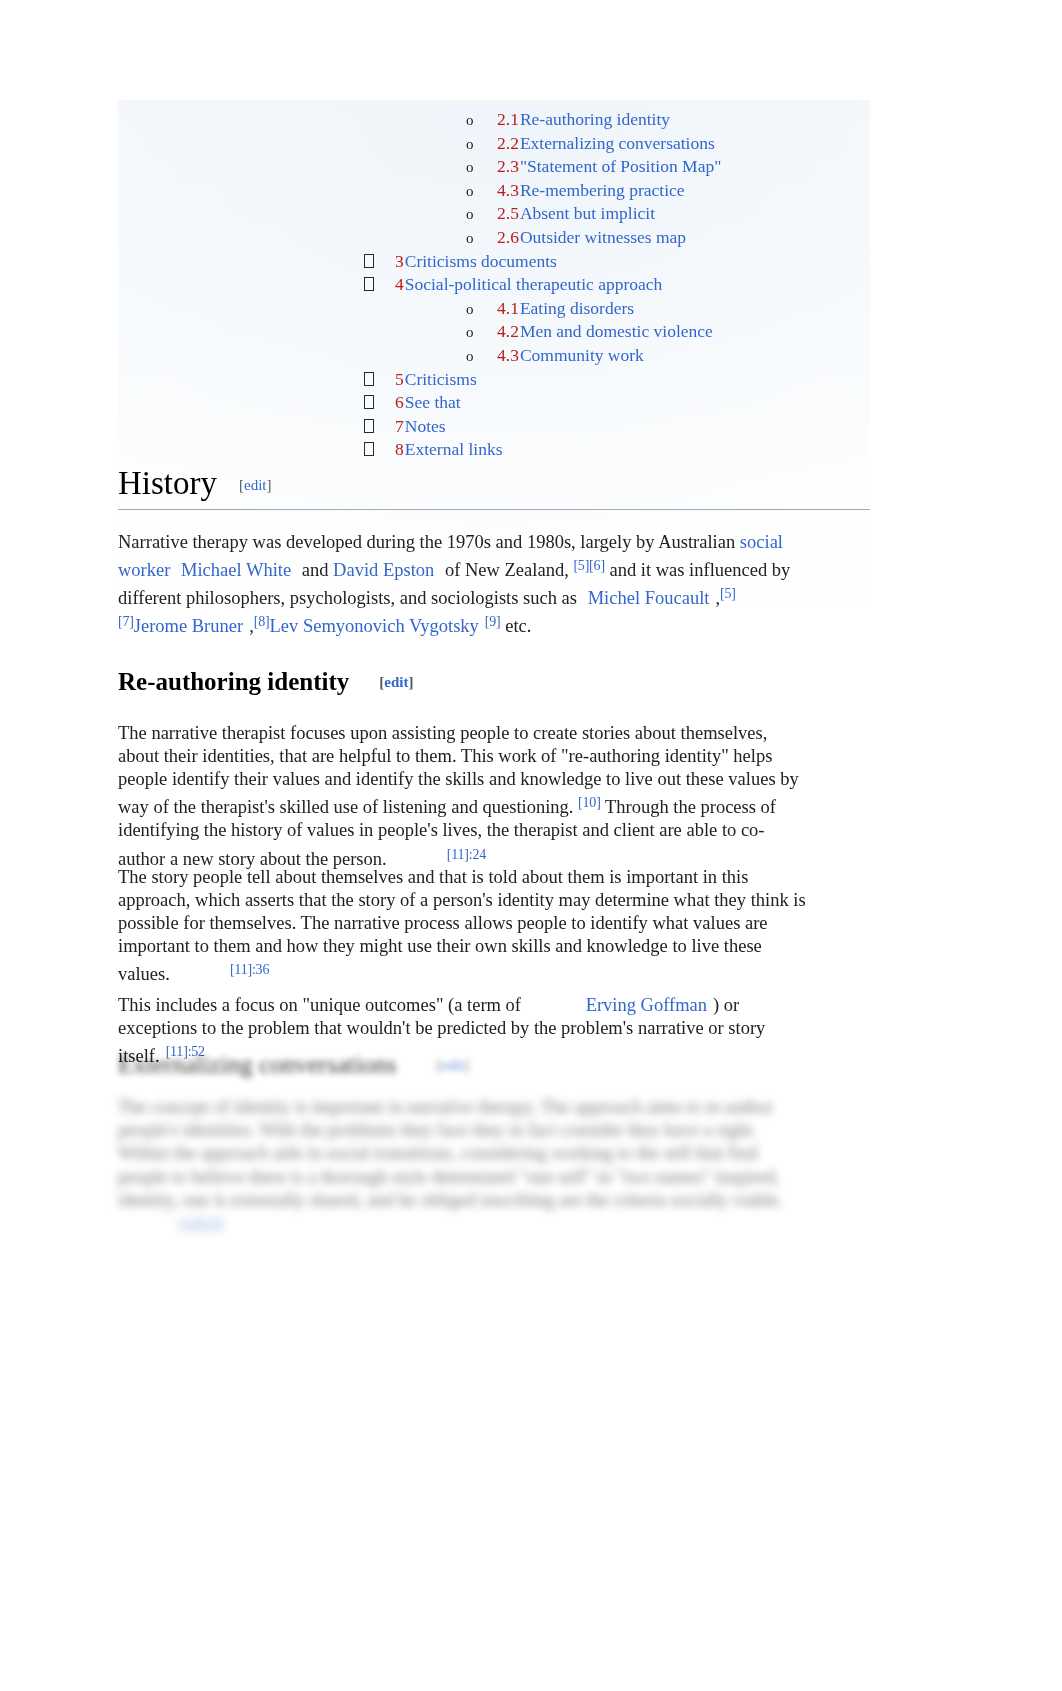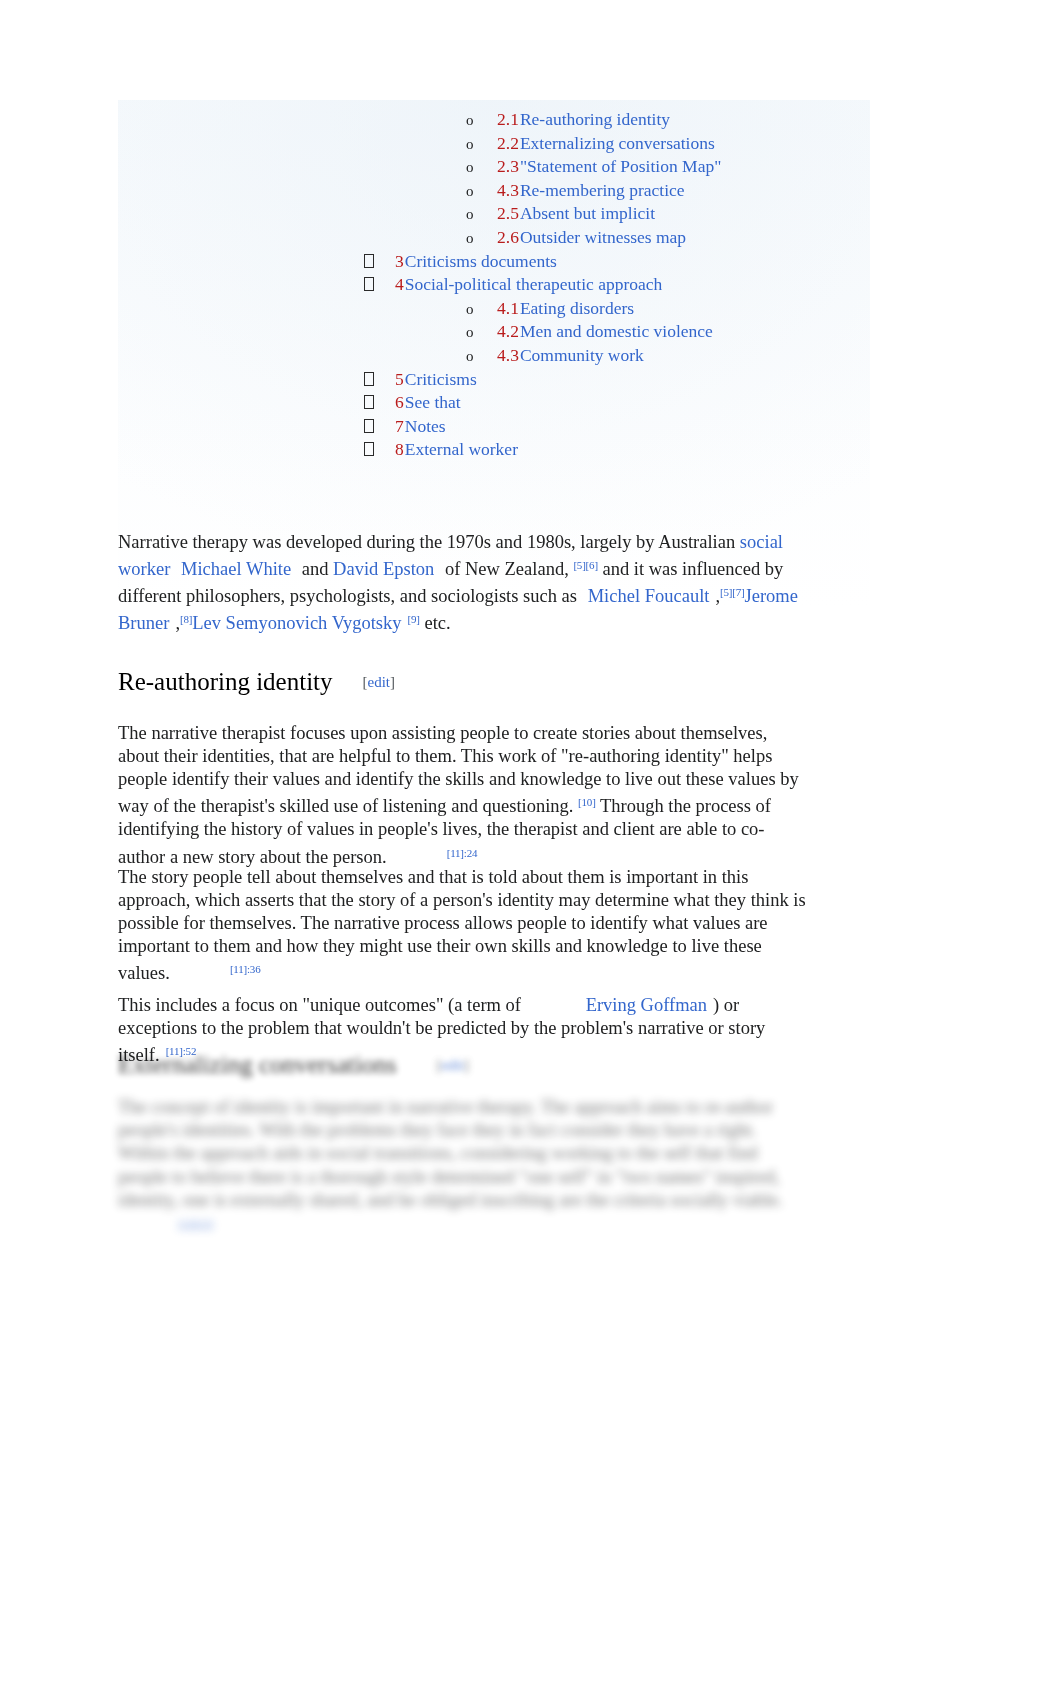--- a/index.html
+++ b/index.html
@@ -95,21 +95,21 @@
     border-bottom: 1px solid #a2a9b1;
     padding-bottom: 5px;
     margin: 0;
     color: #000;
   }
   .h3 {
     position: absolute;
     left: 118px;
     width: 752px;
     font-size: 25px;
-    font-weight: normal;
+    font-weight: bold;
     line-height: 1.25;
     margin: 0;
     color: #000;
   }
   .editlink {
     font-size: 15px;
     color: #54595d;
     margin-left: 22px;
     vertical-align: 4px;
     white-space: nowrap;
@@ -128,21 +128,21 @@
     line-height: 23.2px;
     color: #202122;
     text-align: left;
   }
   .para a, .ilink {
     color: #3366cc;
     text-decoration: none;
   }
   .cite {
     color: #3366cc;
-    font-size: 11px;
+    font-size: 14px;
     vertical-align: 6px;
     letter-spacing: -0.2px;
     margin-top: 47px;
   }
   .gap { display: inline-block; width: 6px; }
   .gap-lg { display: inline-block; width: 60px; }
 
   
   .blurwrap {
     position: absolute;
@@ -244,26 +244,29 @@
 
       <li class="lvl1">
         <span class="marker"><i class="tofu"></i></span>
         <span class="num">7</span>
         <a class="tlink" href="#">Notes</a>
       </li>
 
       <li class="lvl1">
         <span class="marker"><i class="tofu"></i></span>
         <span class="num">8</span>
-        <a class="tlink" href="#">External worker</a>
+        <a class="tlink" href="#">External links</a>
       </li>
 
     </ul>
   </div>
 
+  <h2 class="h2" style="top:463px;">
+    <span>History</span><span class="editlink"><span>[</span><a href="#">edit</a><span>]</span></span>
+  </h2>
 
   <p class="para" style="top:512px;"><span>Narrative therapy was developed during the 1970s and 1980s, largely by Australian </span><a class="ilink" href="#">social worker</a><span> </span><span class="gap"></span><a class="ilink" href="#">Michael White</a><span class="gap"></span><span> and </span><a class="ilink" href="#">David Epston</a><span class="gap"></span><span> of New Zealand, </span><a class="cite" href="#">[5][6]</a><span> and it was influenced by different philosophers, psychologists, and sociologists such as </span><span class="gap"></span><a class="ilink" href="#">Michel Foucault</a><span class="gap"></span><span>,</span><a class="cite" href="#">[5][7]</a><a class="ilink" href="#">Jerome Bruner</a><span class="gap"></span><span>,</span><a class="cite" href="#">[8]</a><a class="ilink" href="#">Lev Semyonovich Vygotsky</a><span class="gap"></span><a class="cite" href="#">[9]</a><span> etc.</span></p>
 
 
   <h3 class="h3" style="top:666px;">
     <span>Re-authoring identity</span><span class="editlink" style="margin-left:30px;vertical-align:3px;"><span>[</span><a href="#">edit</a><span>]</span></span>
   </h3>
 
   <p class="para" style="top:703px;width:690px;"><span>The narrative therapist focuses upon assisting people to create stories about themselves, about their identities, that are helpful to them. This work of "re-authoring identity" helps people identify their values and identify the skills and knowledge to live out these values by way of the therapist's skilled use of listening and questioning. </span><a class="cite" href="#">[10]</a><span> Through the process of identifying the history of values in people's lives, the therapist and client are able to co-author a new story about the person.</span><span class="gap-lg"></span><a class="cite" href="#">[11]:24</a></p>
 

